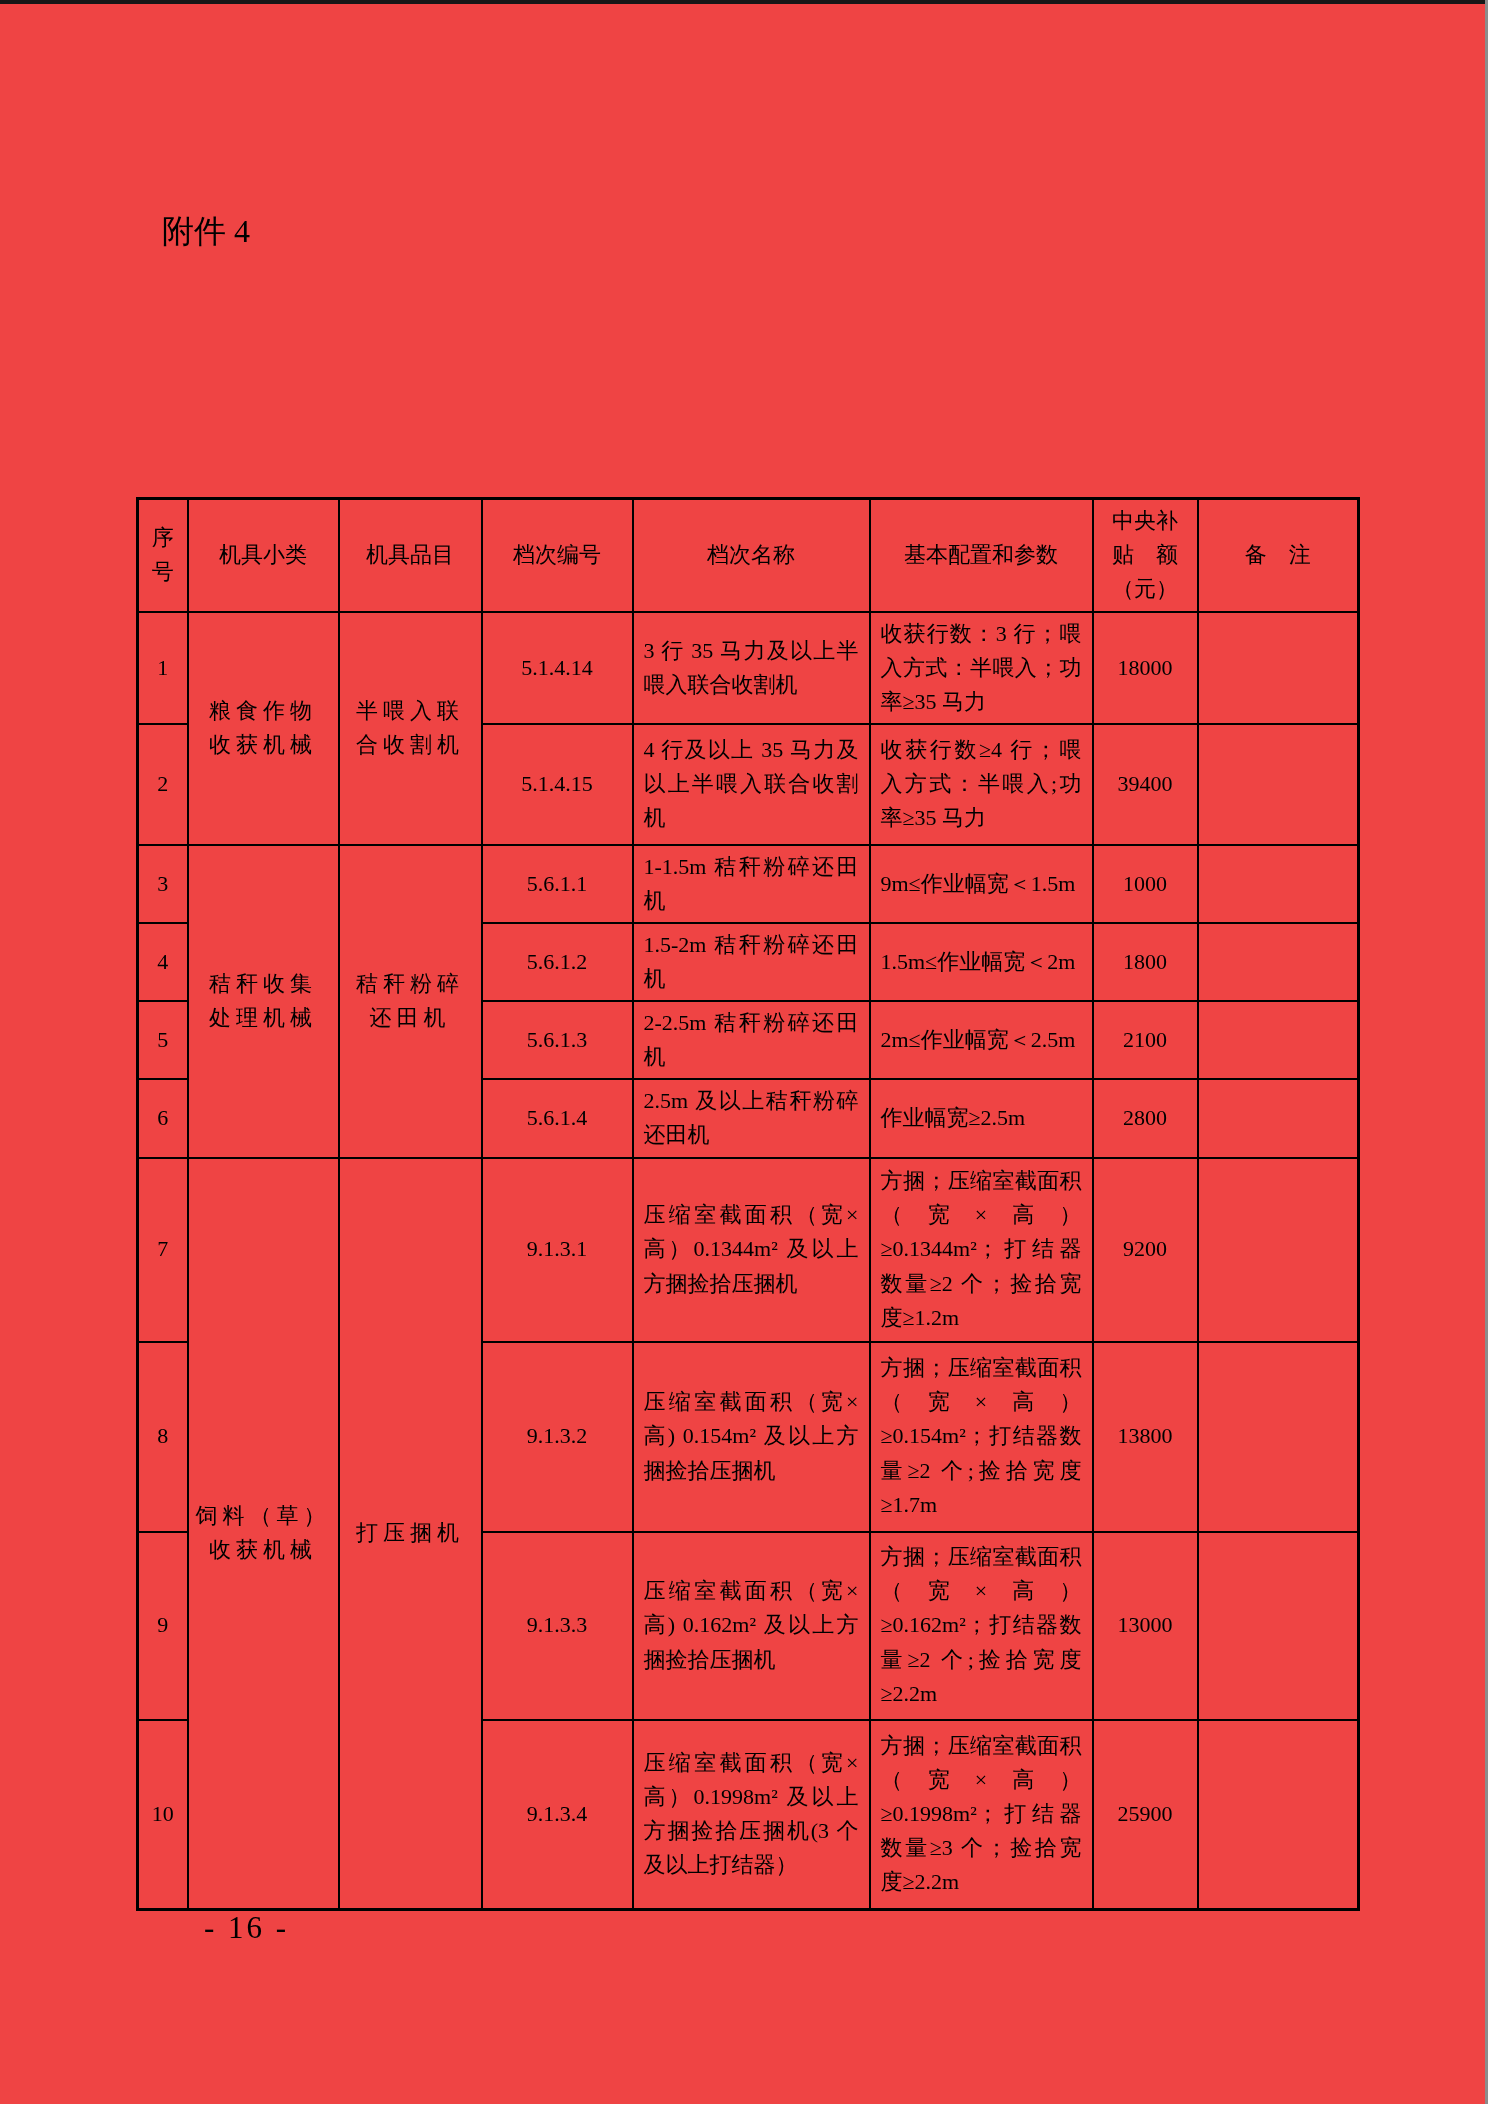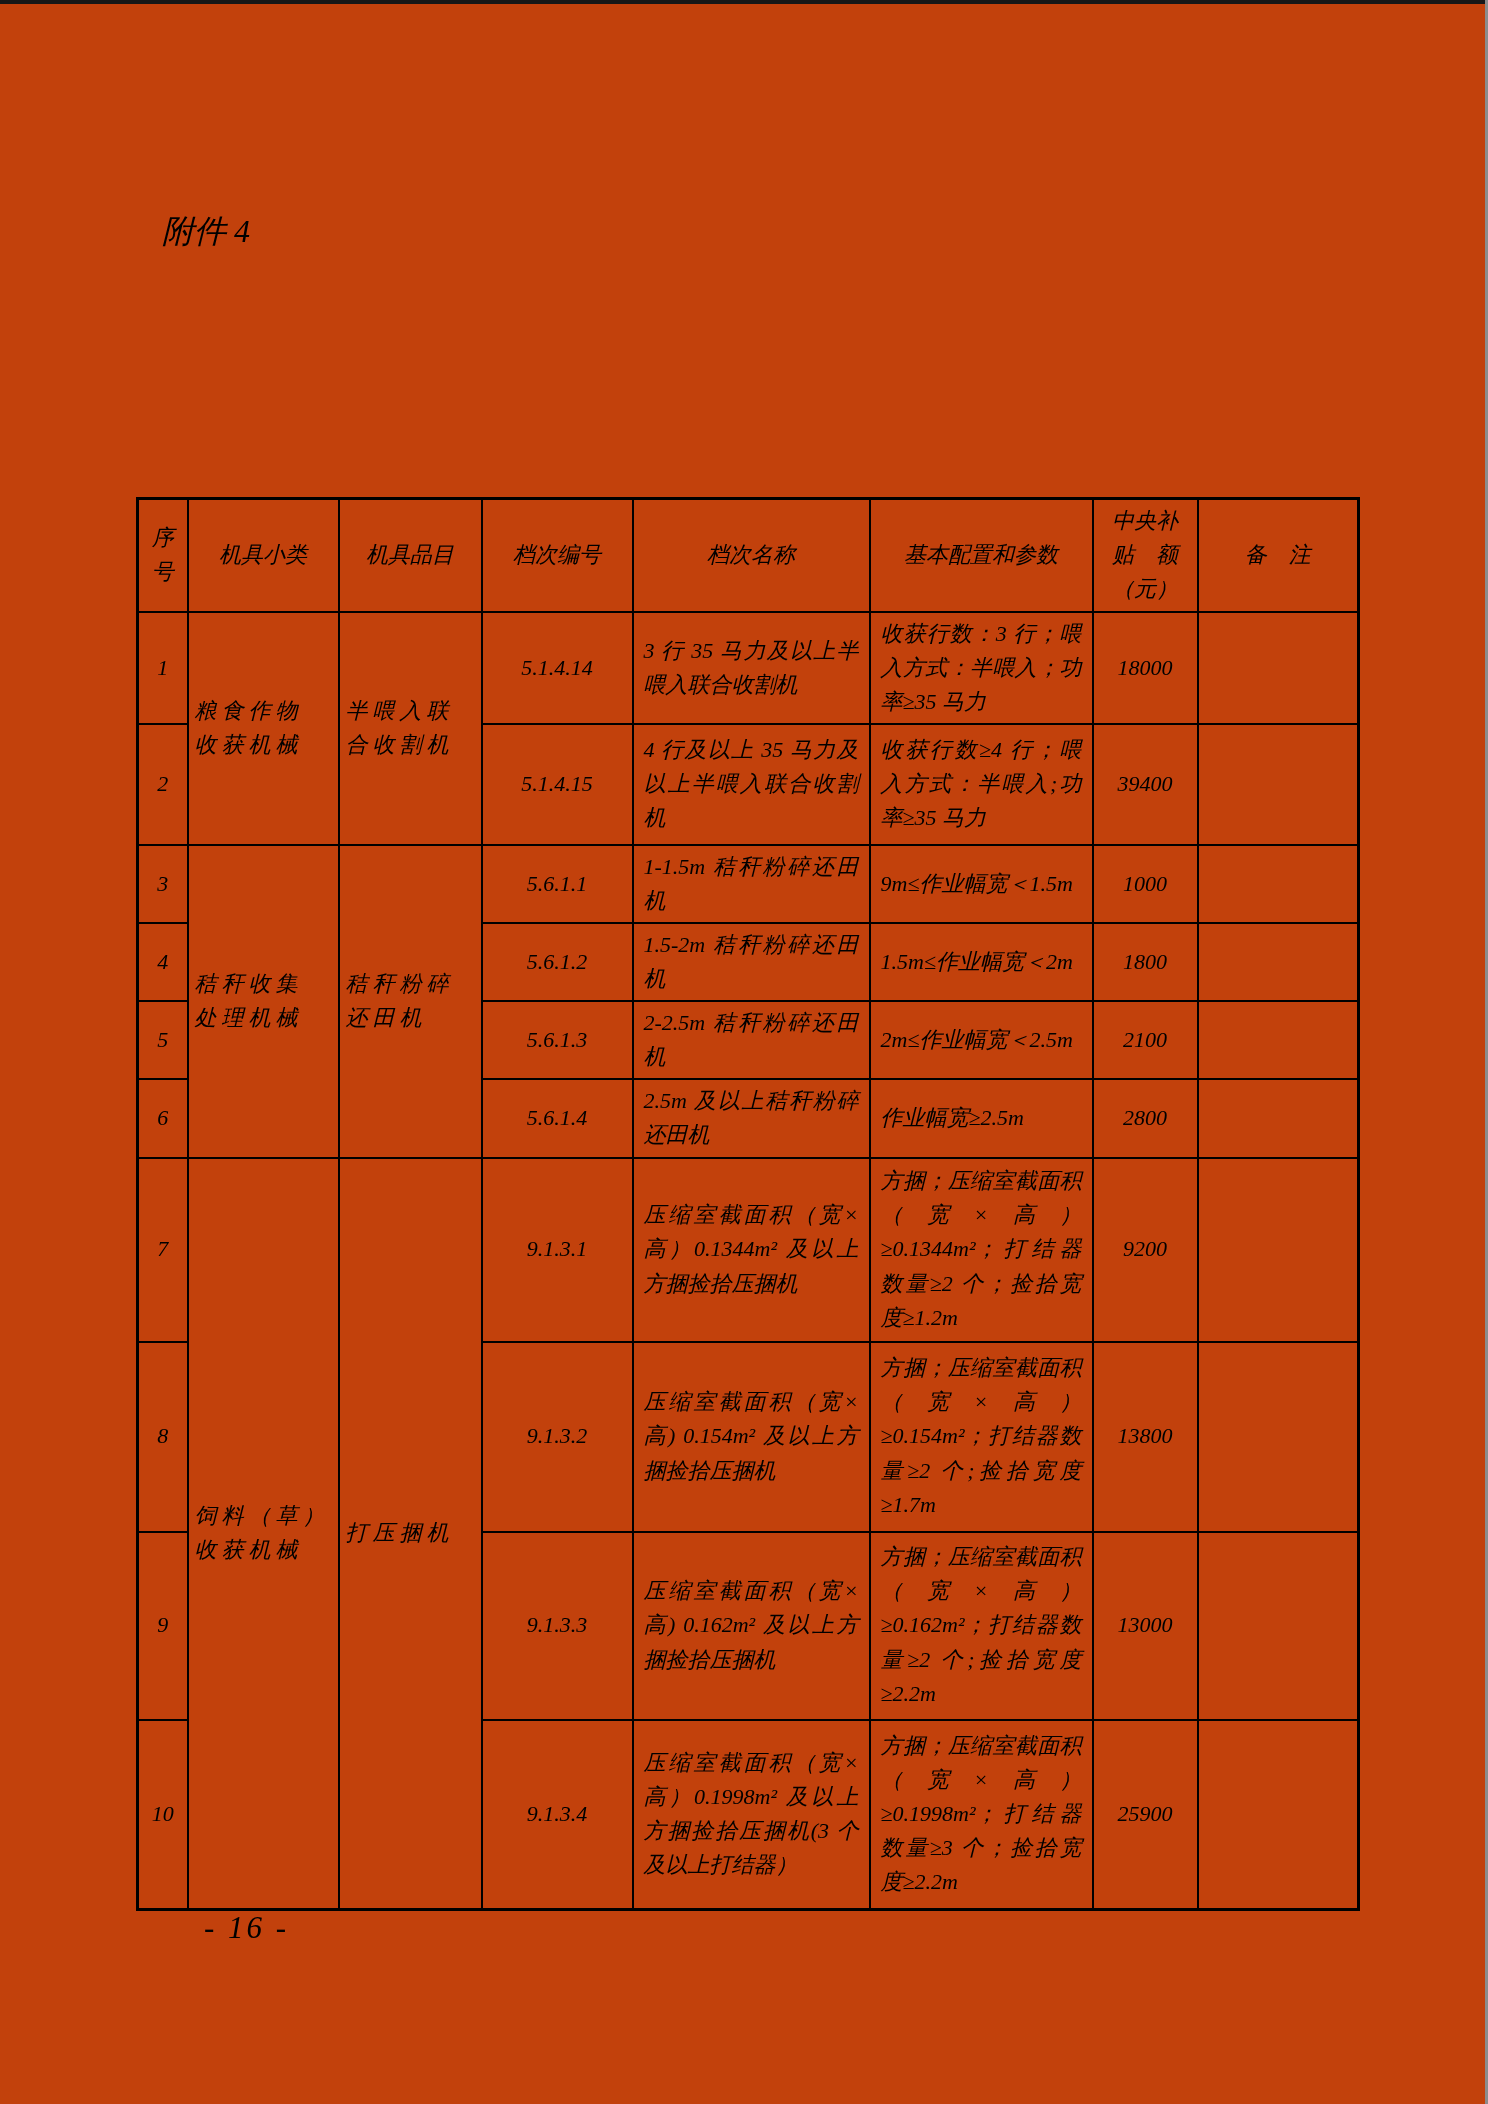--- a/index.html
+++ b/index.html
@@ -4,21 +4,21 @@
 <style>
   html, body { margin: 0; padding: 0; }
   body {
     width: 1488px; height: 2104px;
     background: #ffffff;
     font-family: "Liberation Serif", "DejaVu Serif", serif;
     color: #000;
     position: relative;
     overflow: hidden;
   }
-  .page { position: absolute; inset: 0; background: #c2410c; font-style: italic; }
+  .page { position: absolute; inset: 0; background: #ef4444; }
   .edge-top {
     position: absolute; top: 0; left: 0; width: 100%; height: 4px;
     background: #171717;
   }
   .edge-right {
     position: absolute; top: 0; right: 0; width: 3px; height: 100%;
     background: #8c8c8c;
   }
   .attachment {
     position: absolute; left: 162px; top: 212px;
@@ -54,21 +54,21 @@
   tbody tr:nth-child(7)  { height: 184px; }
   tbody tr:nth-child(8)  { height: 190px; }
   tbody tr:nth-child(9)  { height: 188px; }
   tbody tr:nth-child(10) { height: 190px; }
   th {
     text-align: center;
     white-space: pre-line;
   }
   td.c-center { text-align: center; }
   td.c-group {
-    text-align: left;
+    text-align: center;
     white-space: pre-line;
     letter-spacing: 5px;
     padding: 2px 6px;
   }
   td.c-text {
     text-align: justify;
     padding: 4px 10px;
   }
   td.c-remark { text-align: center; }
   .page-number {

